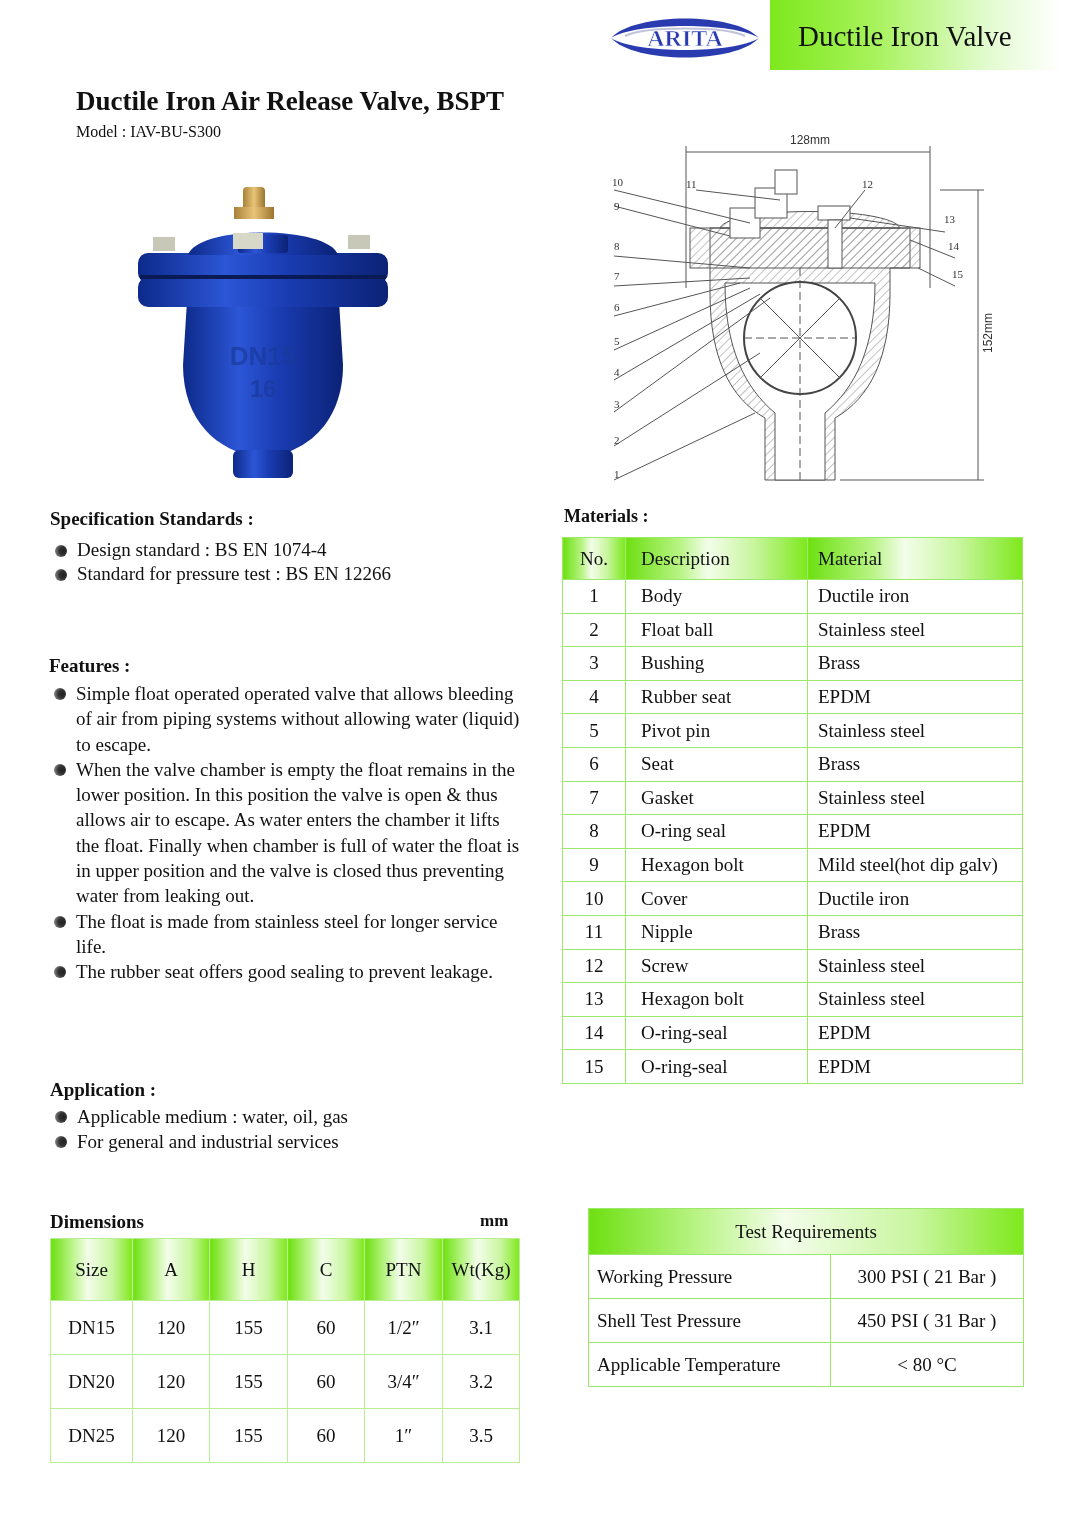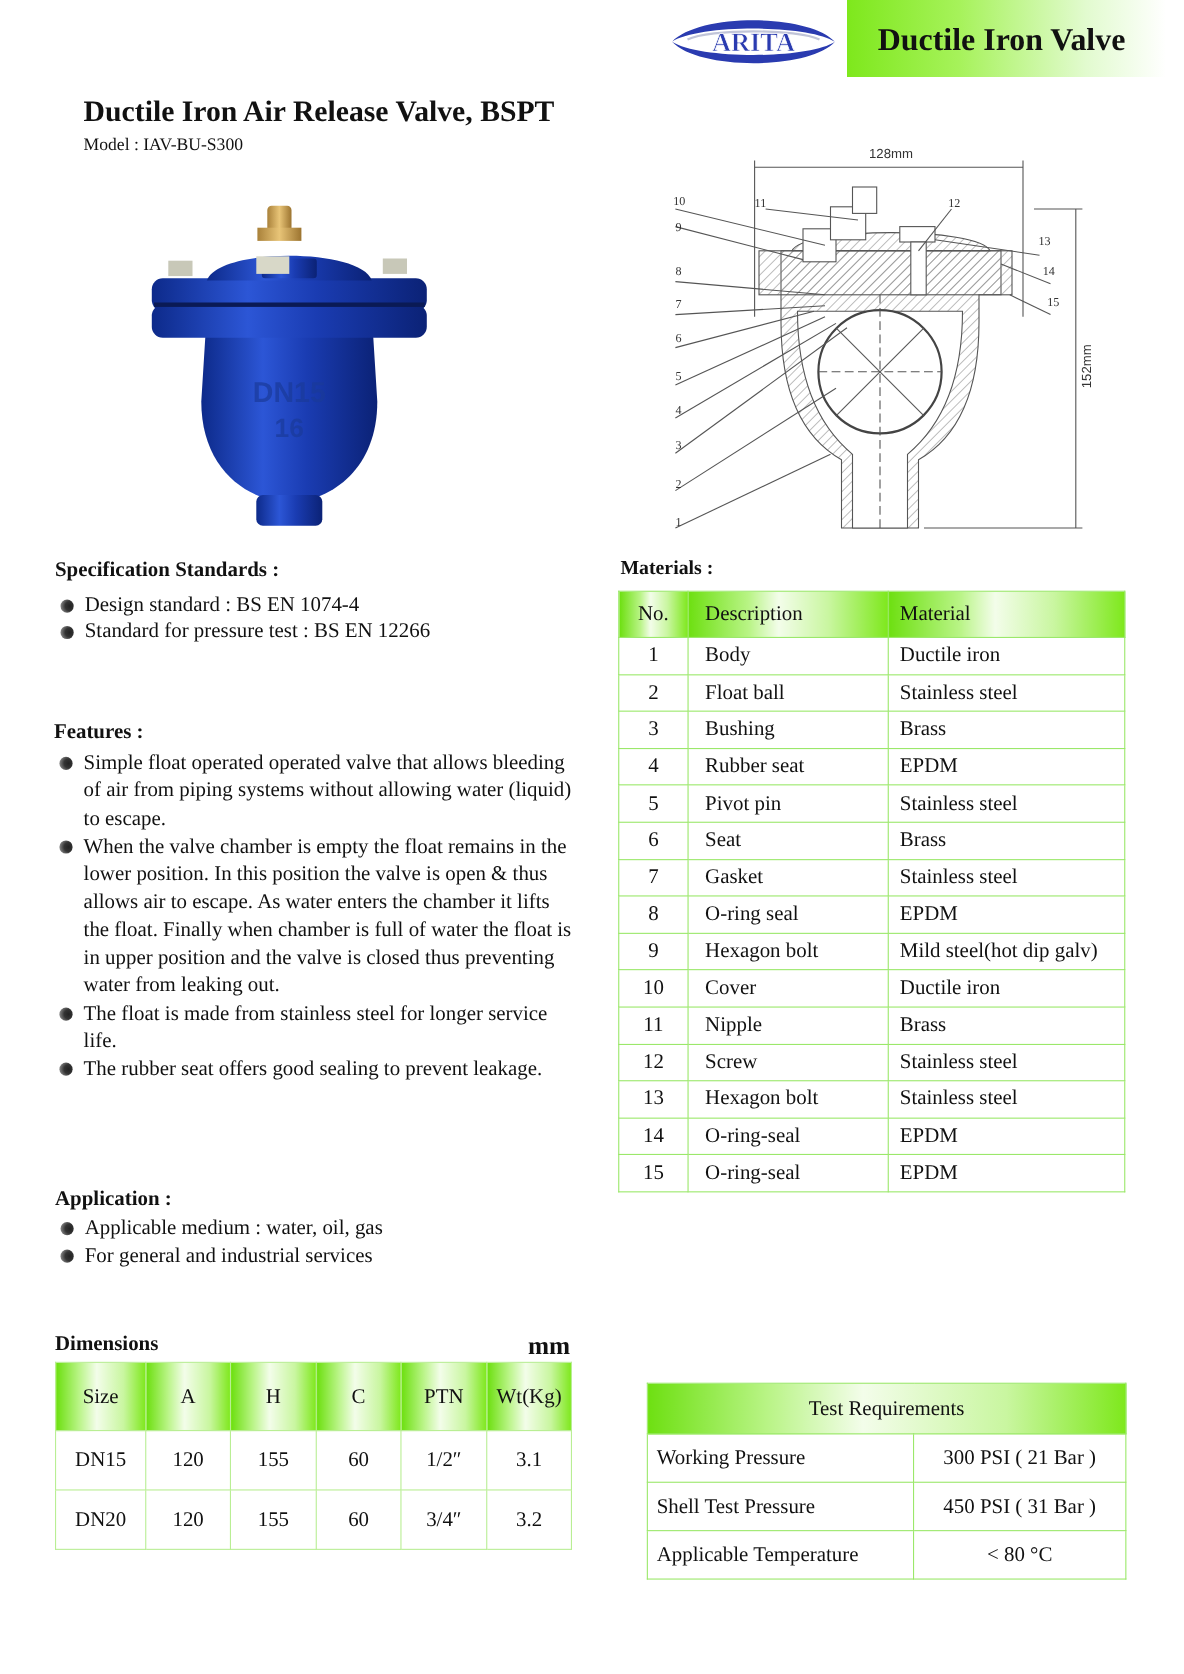--- a/index.html
+++ b/index.html
@@ -3,21 +3,21 @@
 <meta charset="utf-8">
 <style>
   * { box-sizing: border-box; margin: 0; padding: 0; }
   html, body { width: 1076px; height: 1522px; background: #ffffff; overflow: hidden; }
   body { position: relative; font-family: "Liberation Serif", "DejaVu Serif", serif; color: #111; }
 
   
   .logo { position: absolute; left: 605px; top: 8px; width: 160px; height: 58px; }
   .brand-box { position: absolute; left: 770px; top: 0; width: 290px; height: 70px;
     background: linear-gradient(to right, #7ee81c 0%, #a6f25a 35%, #e2fbcf 75%, #ffffff 100%); }
-  .brand-title { position: absolute; left: 28px; top: 20px; font-size: 29px; font-weight: bold; color: #111; }
+  .brand-title { position: absolute; left: 28px; top: 20px; font-size: 29px; font-weight: normal; color: #111; }
 
   .page-title { position: absolute; left: 76px; top: 86px; font-size: 27px; font-weight: bold; }
   .model-line { position: absolute; left: 76px; top: 123px; font-size: 16px; }
 
   
   .photo { position: absolute; left: 128px; top: 165px; width: 270px; height: 320px; }
   .drawing { position: absolute; left: 600px; top: 128px; width: 400px; height: 360px; }
 
   
   .sec-heading { position: absolute; font-size: 19px; font-weight: bold; }
@@ -31,28 +31,28 @@
   .mat-table { position: absolute; left: 562px; top: 537px; width: 461px; border-radius: 25px; }
   .mat-table th, .mat-table td { border: 1px solid #9be86a; font-size: 19px; font-weight: normal; text-align: left; }
   .mat-table th { height: 42px; background: linear-gradient(to right, #6ee012 0%, #b9f486 30%, #f3fdea 45%, #c9f6a0 70%, #7ee81c 100%); }
   .mat-table td { height: 33.6px; }
   .mat-table .c-no { width: 63px; text-align: center; }
   .mat-table .c-desc { width: 182px; padding-left: 15px; }
   .mat-table .c-mat { padding-left: 10px; }
 
   
   .dim-title { position: absolute; left: 50px; top: 1211px; font-size: 19px; font-weight: bold; }
-  .dim-unit { position: absolute; left: 480px; top: 1211px; font-size: 23px; font-weight: bold; }
+  .dim-unit { position: absolute; left: 480px; top: 1211px; font-size: 17px; font-weight: bold; }
   .dim-table { position: absolute; left: 50px; top: 1238px; width: 470px; }
   .dim-table th, .dim-table td { border: 1px solid #b9ee94; font-size: 19px; font-weight: normal; text-align: center; }
   .dim-table th { height: 62px; background: linear-gradient(to right, #6ee012 0%, #b9f486 25%, #f3fdea 45%, #c9f6a0 75%, #7ee81c 100%); }
   .dim-table td { height: 54px; }
 
   
-  .test-table { position: absolute; left: 588px; top: 1257px; width: 436px; }
+  .test-table { position: absolute; left: 588px; top: 1208px; width: 436px; }
   .test-table th, .test-table td { border: 1px solid #9be86a; font-size: 19px; font-weight: normal; }
   .test-table th { height: 46px; text-align: center; background: linear-gradient(to right, #6ee012 0%, #b9f486 25%, #f3fdea 45%, #c9f6a0 75%, #7ee81c 100%); }
   .test-table td { height: 44px; }
   .test-table td.label { width: 242px; padding-left: 8px; text-align: left; }
   .test-table td.value { text-align: center; }
 </style>
 </head>
 <body>
 
 <svg class="logo" viewBox="0 0 160 58">
@@ -299,20 +299,28 @@
         <td>3.1</td>
       </tr>
       <tr>
         <td>DN20</td>
         <td>120</td>
         <td>155</td>
         <td>60</td>
         <td>3/4″</td>
         <td>3.2</td>
       </tr>
+      <tr>
+        <td>DN25</td>
+        <td>120</td>
+        <td>155</td>
+        <td>60</td>
+        <td>1″</td>
+        <td>3.5</td>
+      </tr>
     </tbody>
 </table>
 
 <table class="test-table">
   <thead>
     <tr>
       <th colspan="2">Test  Requirements</th>
     </tr>
   </thead>
   <tbody id="test-body">

